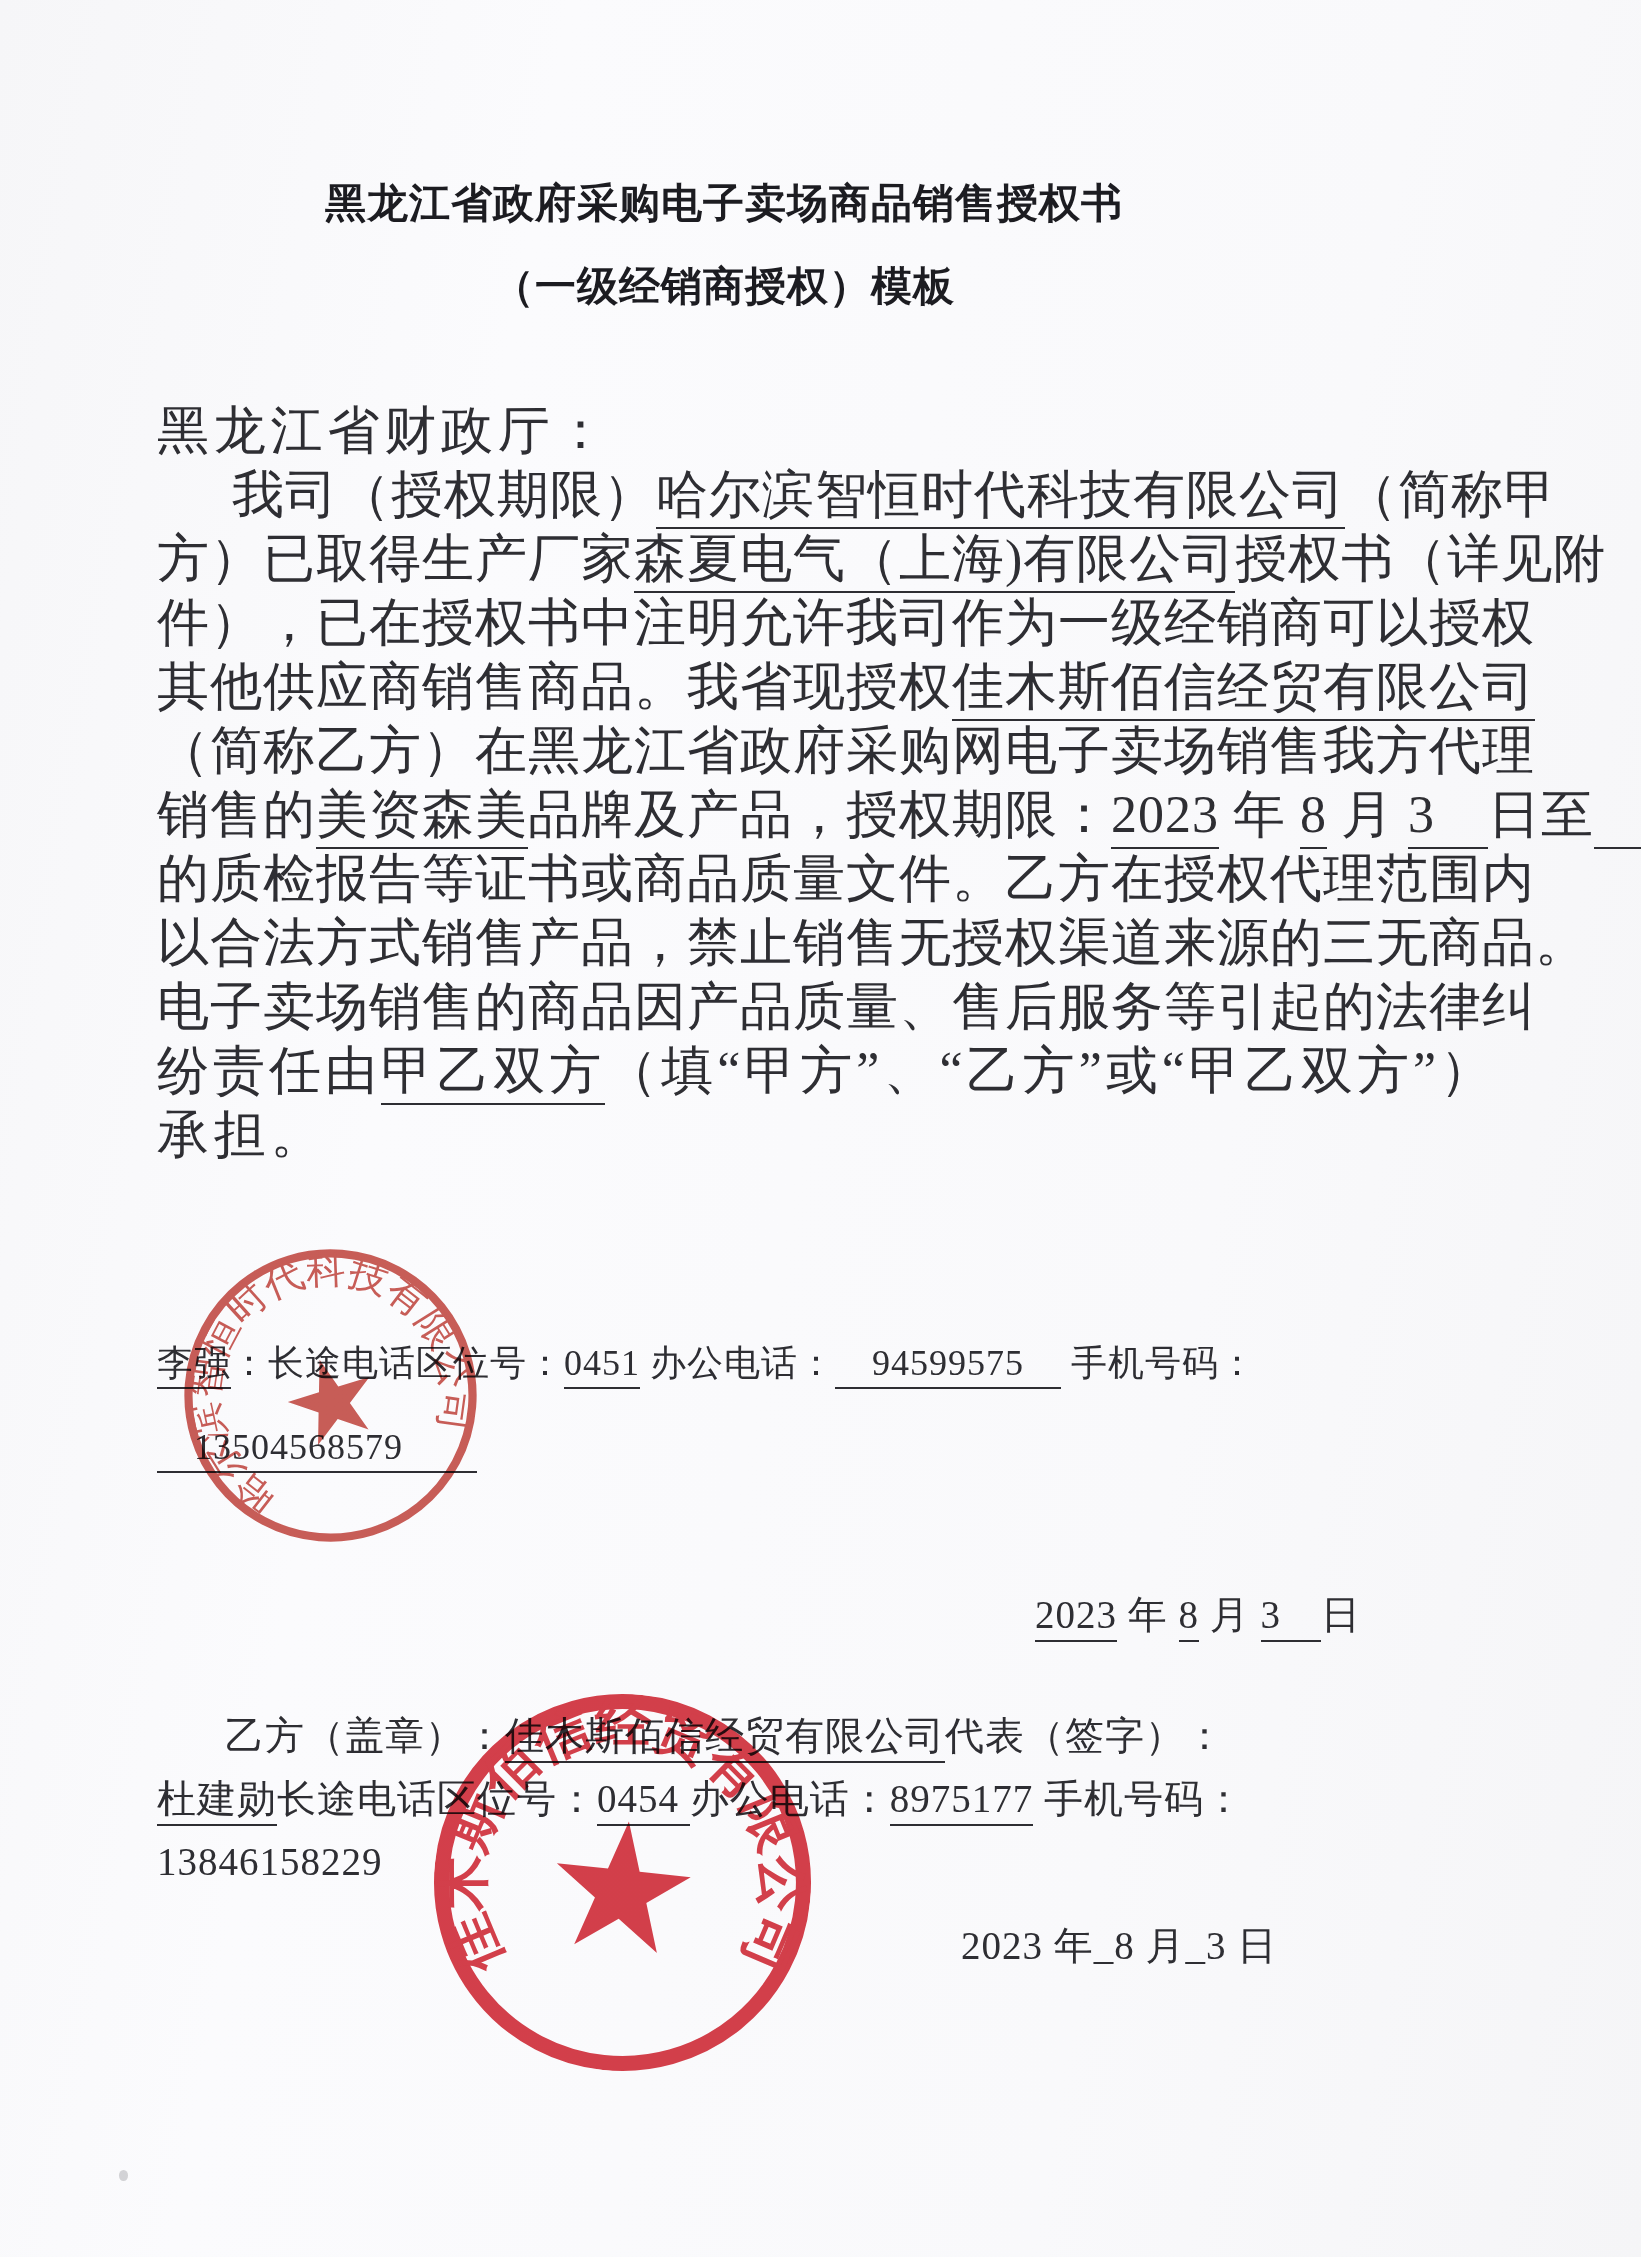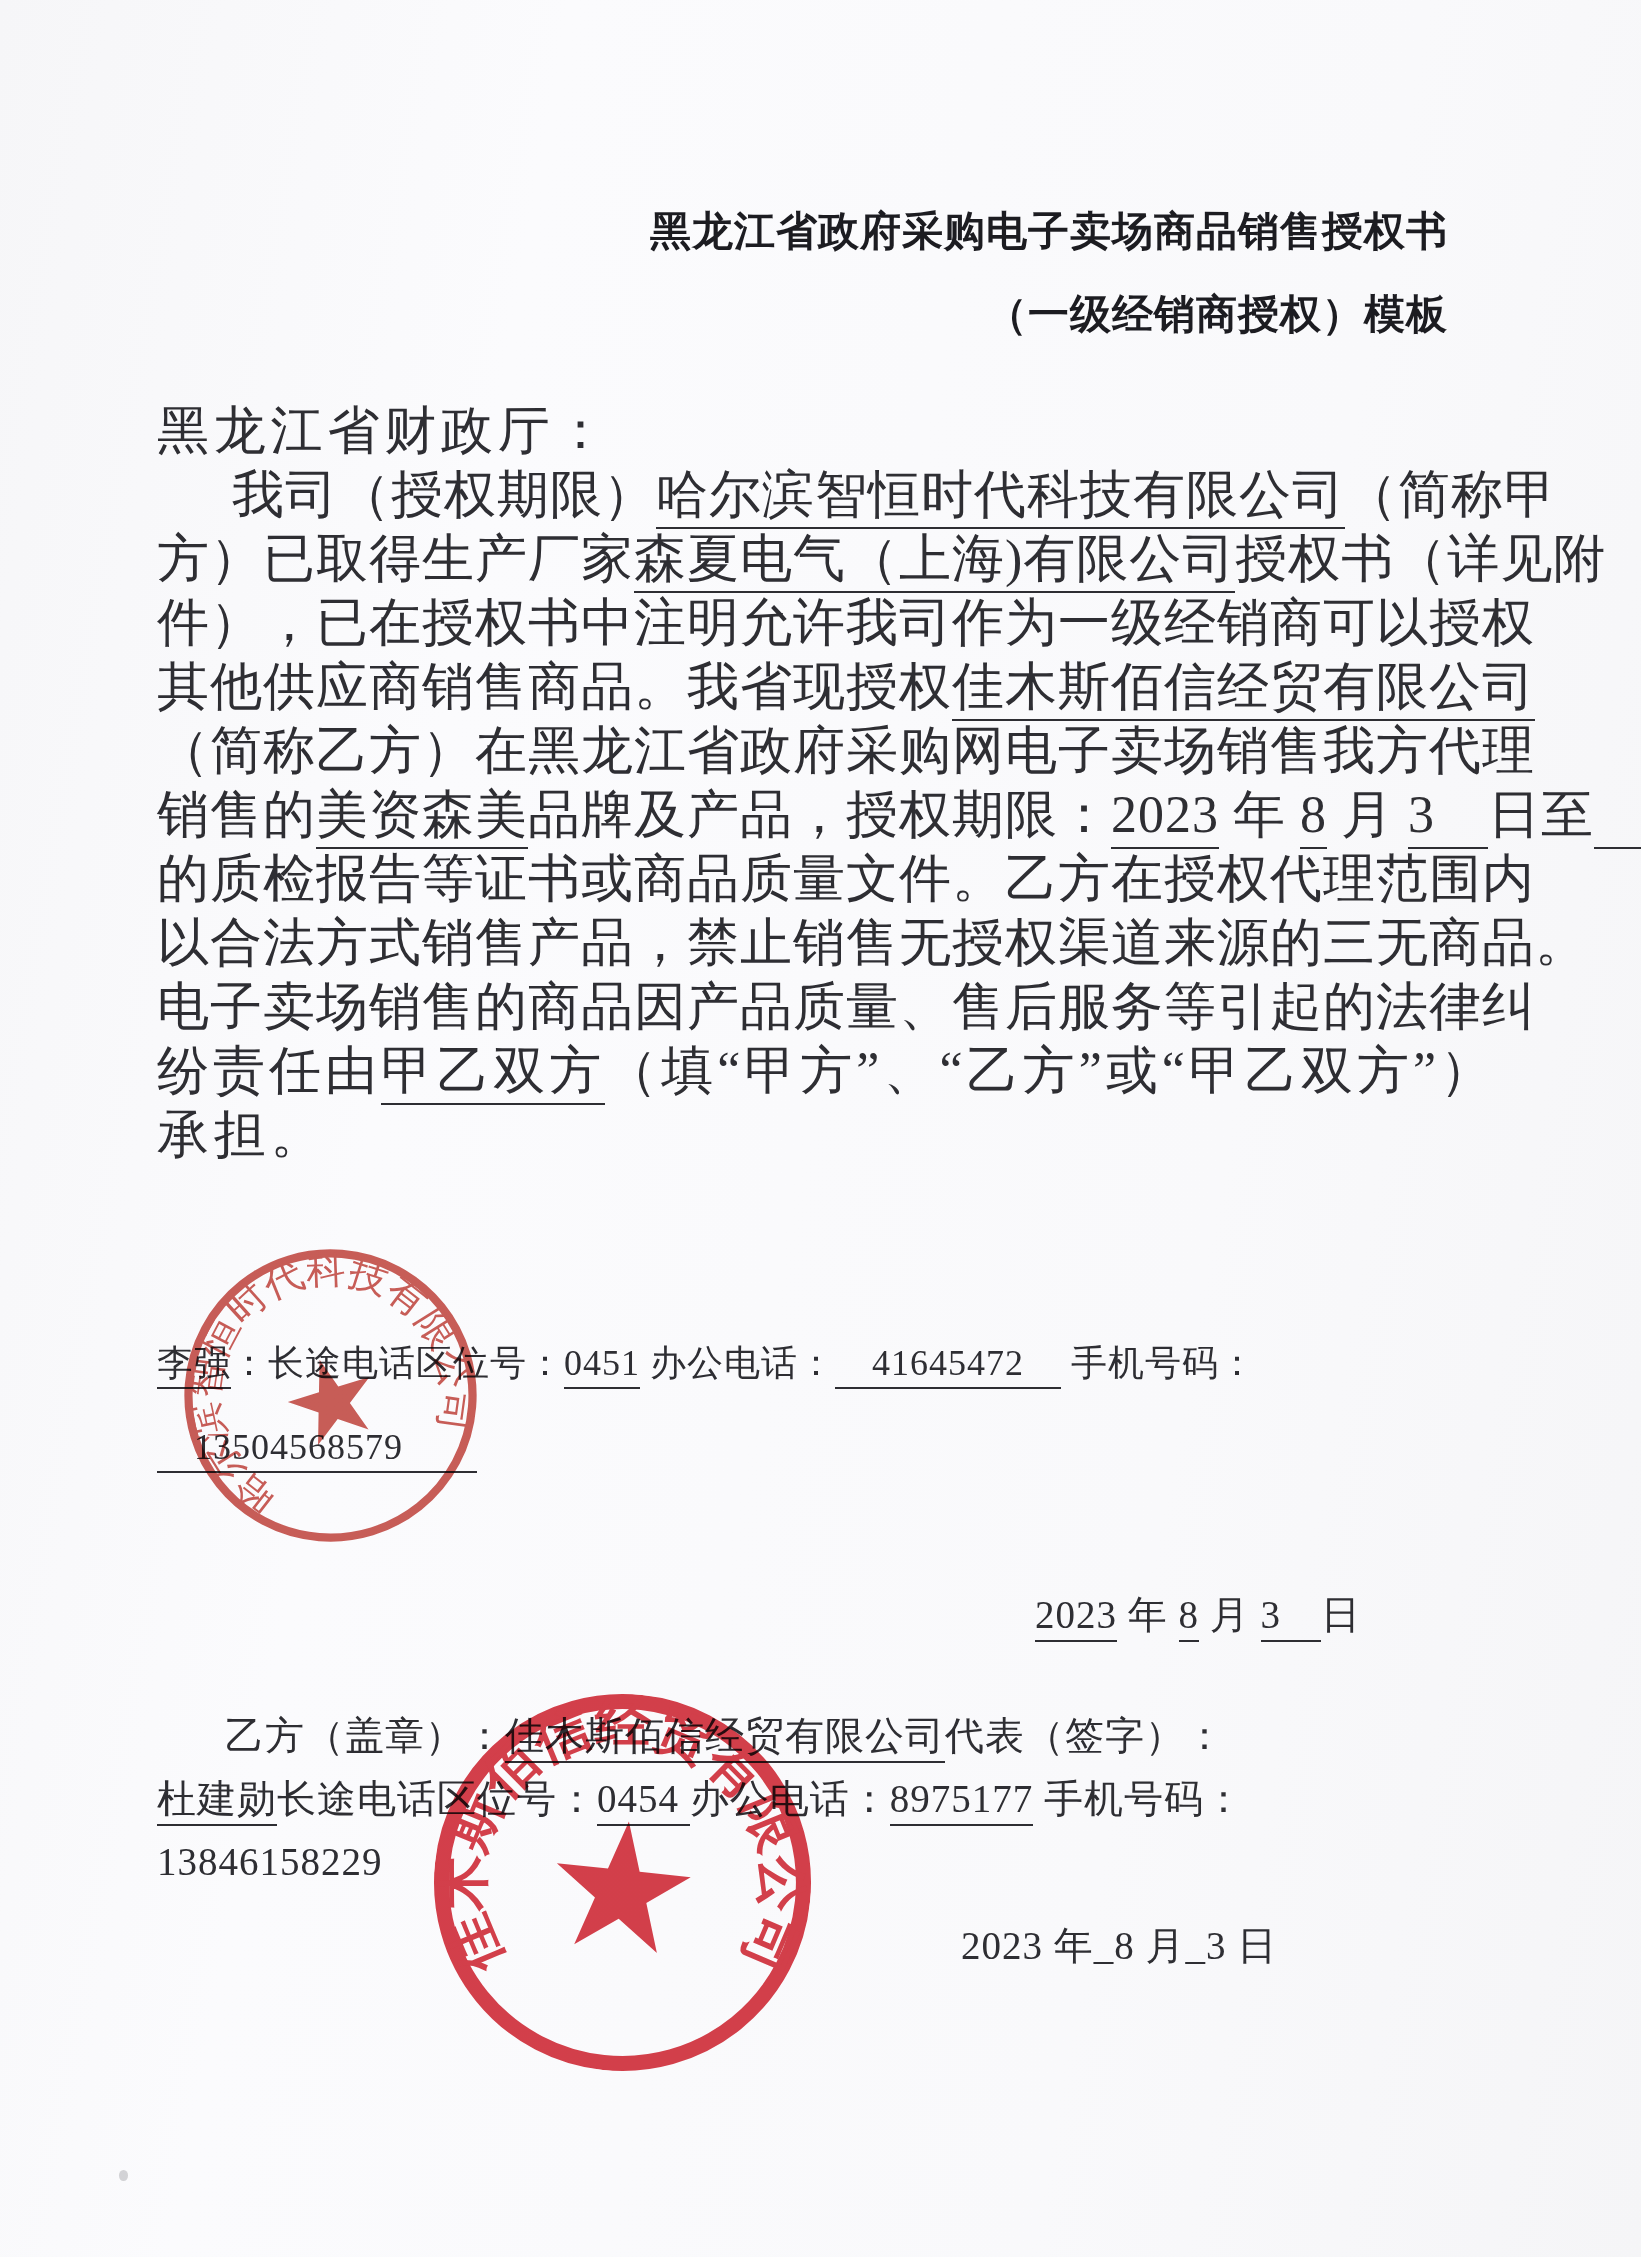--- a/index.html
+++ b/index.html
@@ -6,25 +6,24 @@
   .page{
     position:relative;
     width:1641px;height:2257px;
     margin:0 auto;
     background:linear-gradient(100deg,#f6f6f8 0%,#fbfbfd 28%,#f9f9fb 70%,#f5f5f7 100%);
     overflow:hidden;
     color:#2e2e33;
     font-family:"Liberation Serif","DejaVu Serif",serif;
   }
   .title{
-    position:absolute;left:0;width:1448px;text-align:right;
+    position:absolute;left:0;width:1448px;text-align:center;
     font-family:"Liberation Sans","DejaVu Sans",sans-serif;
     font-weight:bold;color:#1c1c21;font-size:41px;letter-spacing:1px;
     white-space:nowrap;
-    margin-top:28px;
   }
   #title1{top:176px;}
   #title2{top:259px;}
   .textblock{position:absolute;left:157px;}
   #body{top:399px;width:1336px;font-size:52px;letter-spacing:4.8px;}
   #body .line{line-height:64px;height:64px;white-space:nowrap;}
   #body .line.stretch{text-align:justify;text-align-last:justify;letter-spacing:1px;}
   #body .line.indent{padding-left:75px;}
   #party-a{top:1321px;width:1352px;font-size:36px;letter-spacing:1px;}
   #party-a .line{line-height:84px;height:84px;white-space:nowrap;}
@@ -57,21 +56,21 @@
       <div class="line stretch"><span>（简称乙方）在黑龙江省政府采购网电子卖场销售我方代理</span></div>
       <div class="line stretch"><span>销售的</span><span class="u">美资森美</span><span>品牌及产品，授权期限：</span><span class="u">2023</span><span> 年 </span><span class="u">8</span><span> 月 </span><span class="u">3　</span><span>日至</span><span class="u">　2024</span></div>
       <div class="line stretch"><span>的质检报告等证书或商品质量文件。乙方在授权代理范围内</span></div>
       <div class="line stretch"><span>以合法方式销售产品，禁止销售无授权渠道来源的三无商品。</span></div>
       <div class="line stretch"><span>电子卖场销售的商品因产品质量、售后服务等引起的法律纠</span></div>
       <div class="line stretch"><span>纷责任由</span><span class="u">甲乙双方</span><span>（填“甲方”、“乙方”或“甲乙双方”）</span></div>
       <div class="line"><span>承担。</span></div>
     </div>
 
   <div class="textblock" id="party-a">
-      <div class="line"><span class="u">李强</span><span>：长途电话区位号：</span><span class="u">0451</span><span> 办公电话：</span><span class="u">　41645472　</span><span> 手机号码：</span></div>
+      <div class="line"><span class="u">李强</span><span>：长途电话区位号：</span><span class="u">0451</span><span> 办公电话：</span><span class="u">　94599575　</span><span> 手机号码：</span></div>
       <div class="line"><span class="u">　13504568579　　</span></div>
     </div>
   <div class="dateline" id="date-a"><span class="u">2023</span><span> 年 </span><span class="u">8</span><span> 月 </span><span class="u">3　</span><span>日</span></div>
 
   <div class="textblock" id="party-b">
       <div class="line indent"><span>乙方（盖章）：</span><span class="u">佳木斯佰信经贸有限公司</span><span>代表（签字）：</span></div>
       <div class="line"><span class="u">杜建勋</span><span>长途电话区位号：</span><span class="u">0454 </span><span>办公电话：</span><span class="u">8975177</span><span> 手机号码：</span></div>
       <div class="line"><span>13846158229</span></div>
     </div>
   <div class="dateline" id="date-b"><span>2023 年_8 月_3 日</span></div>

